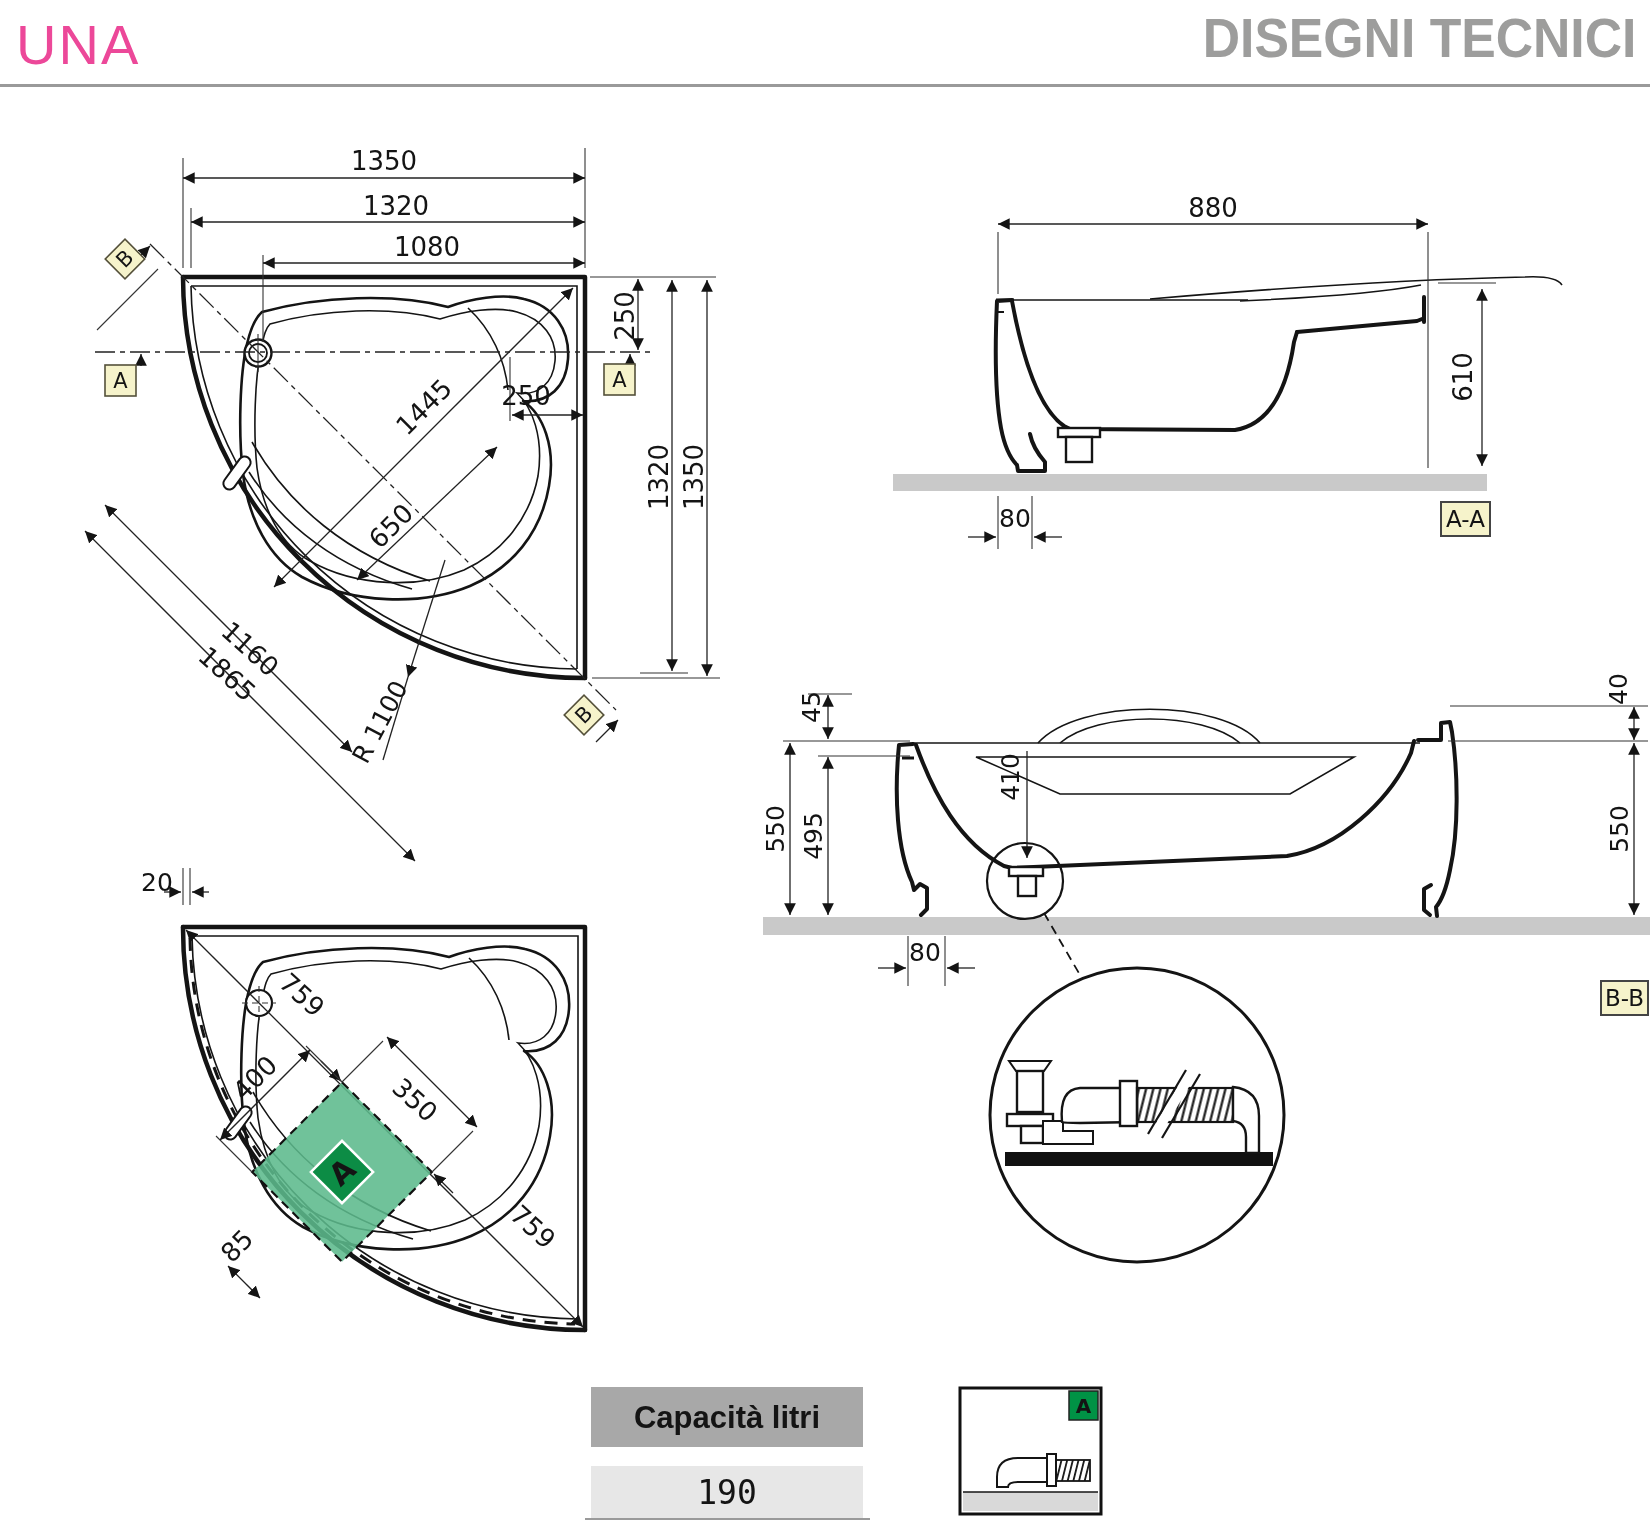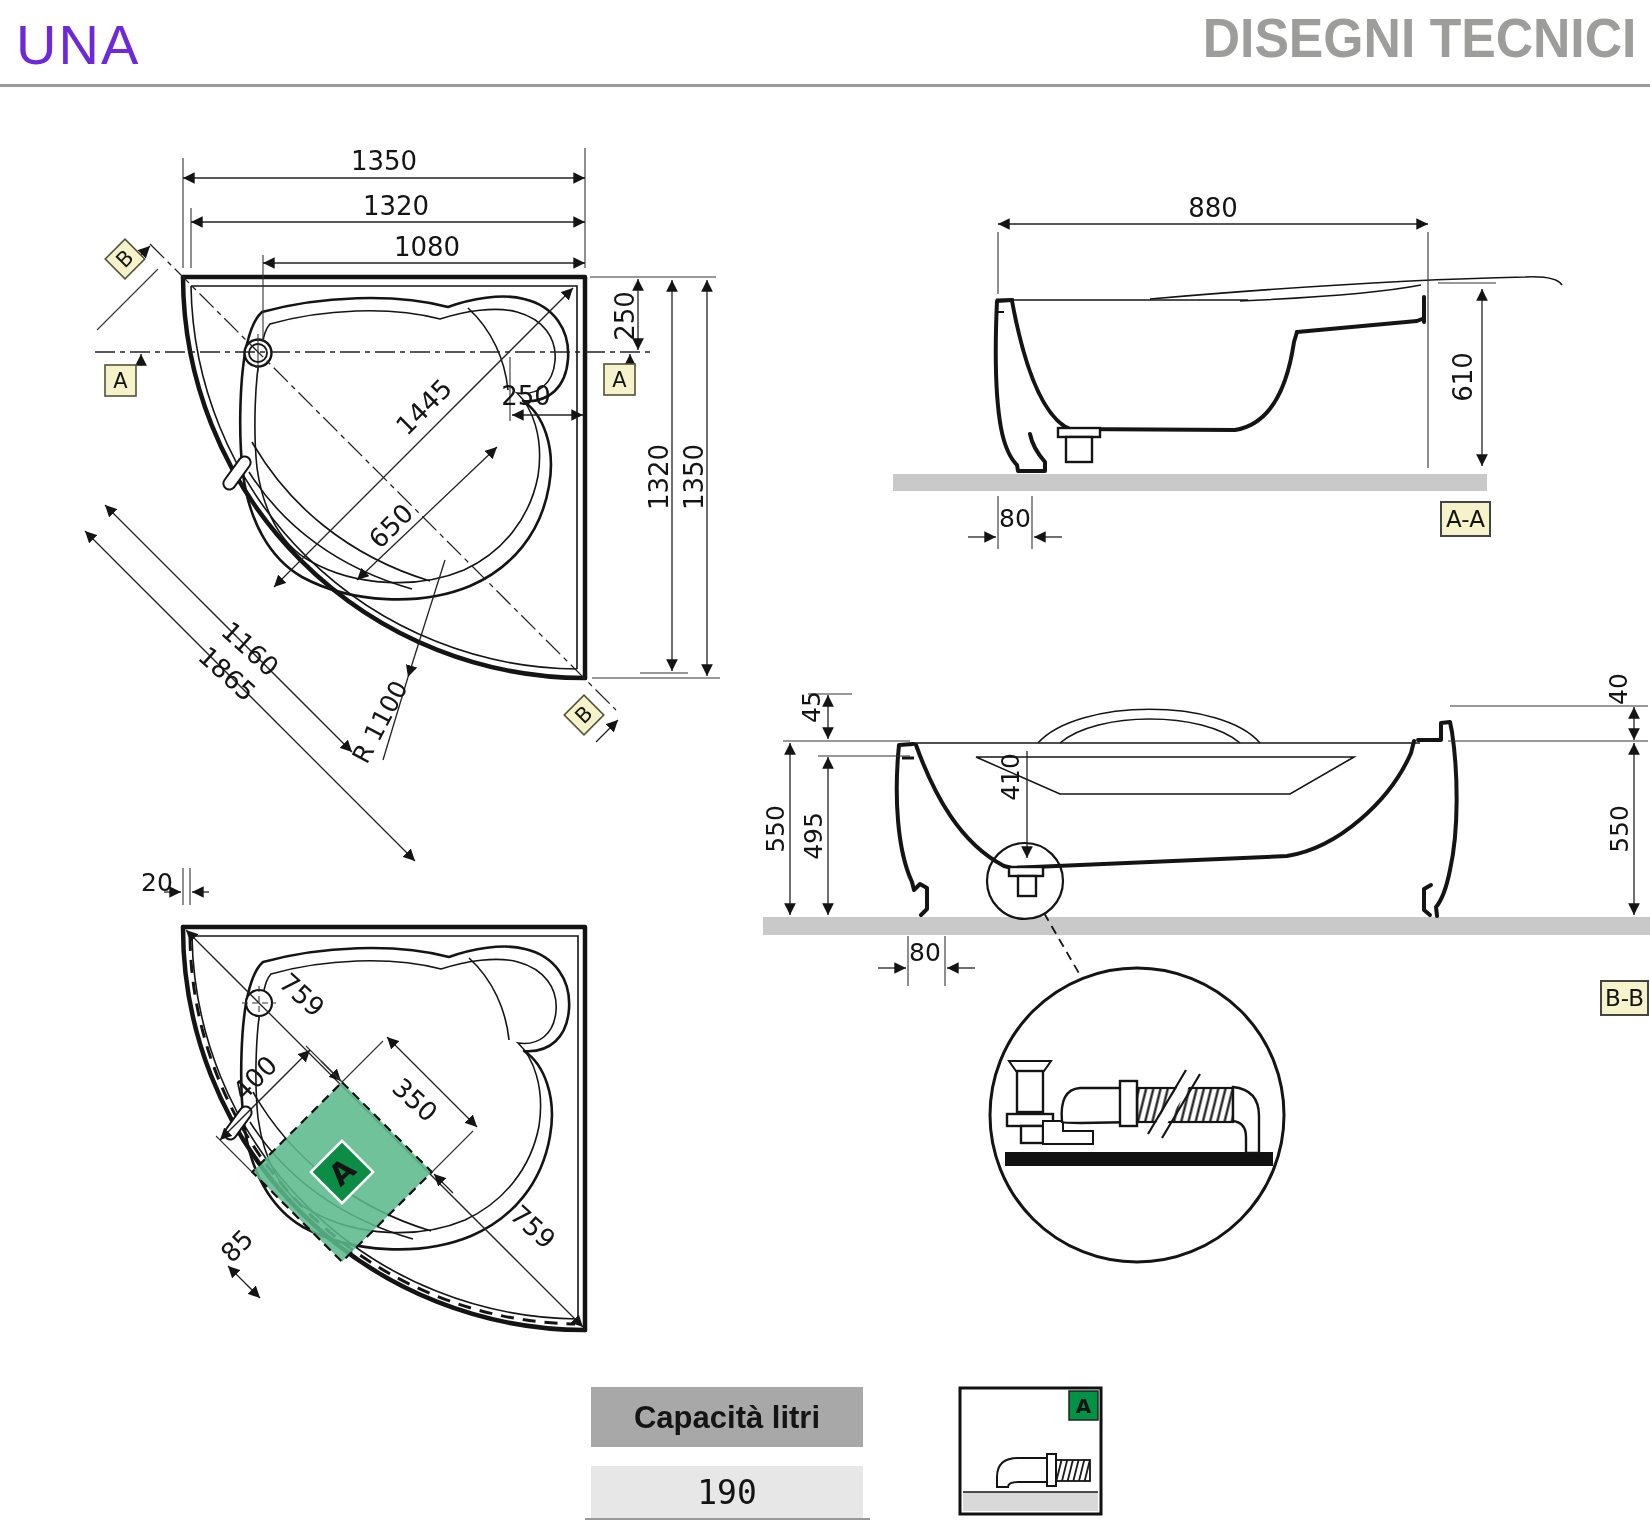--- a/index.html
+++ b/index.html
@@ -1,19 +1,19 @@
 <!DOCTYPE html>
 <html><head>
 <meta charset="utf-8">
 <style>
   html,body{margin:0;padding:0;background:#fff;}
   .page{position:relative;width:1650px;height:1520px;background:#fff;overflow:hidden;
         font-family:"DejaVu Sans",sans-serif;}
   .hdr-title{position:absolute;left:16px;top:12px;font-size:56px;font-weight:400;
-        letter-spacing:2px;color:#6d28d9;font-family:"Liberation Sans",sans-serif;}
+        letter-spacing:2px;color:#ec4899;font-family:"Liberation Sans",sans-serif;}
   .hdr-sub{position:absolute;right:14px;top:6px;font-size:55px;font-weight:700;
         color:#9d9d9c;font-family:"Liberation Sans",sans-serif;transform:scaleX(.94);
         transform-origin:100% 50%;letter-spacing:0px;}
   .hdr-rule{position:absolute;left:0;right:0;top:84px;height:3px;background:#9a9a9a;}
   svg text{dominant-baseline:central;fill:#141414;}
   .dim{font-size:26px;}
   .dims{font-size:25px;}
   .mk{font-size:21px;}
   .lbl{font-size:23px;}
   .ln{stroke:#222;stroke-width:1.3;fill:none;}

